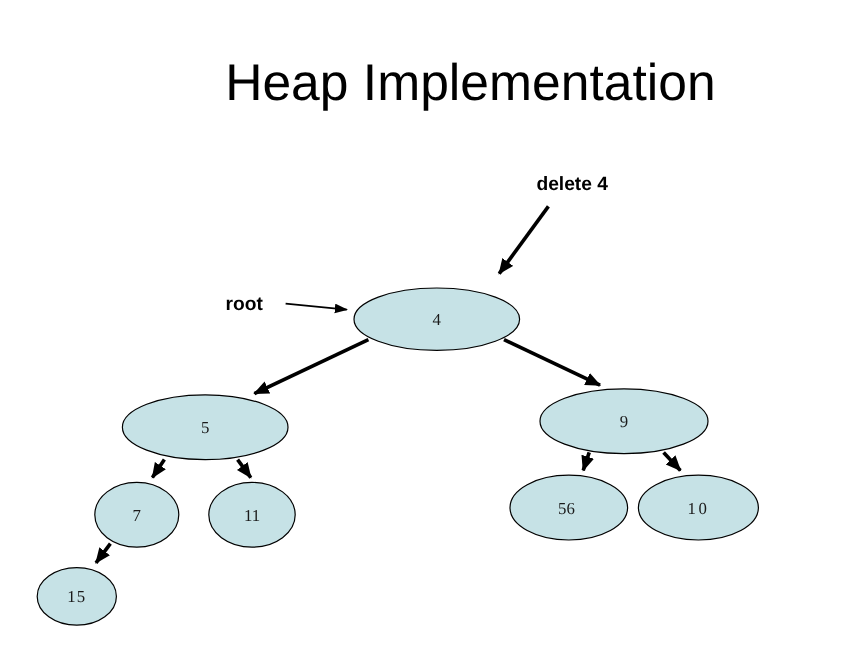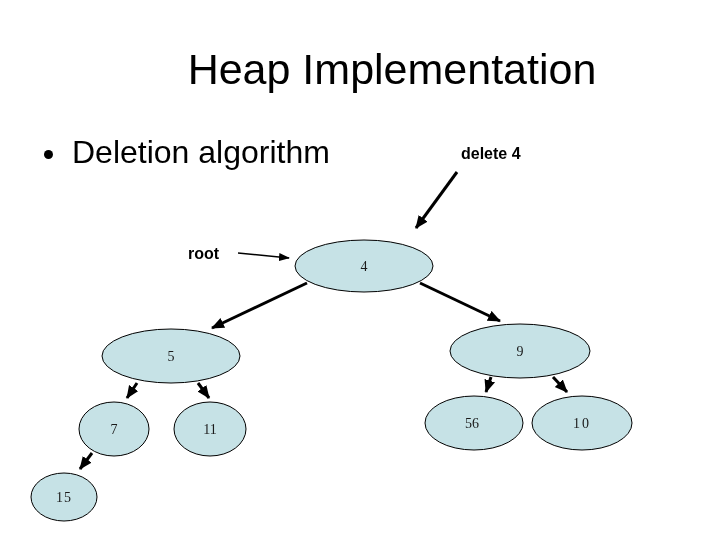--- a/index.html
+++ b/index.html
@@ -40,21 +40,21 @@
     line-height: 1.0;
     white-space: nowrap;
   }
   .small-label {
     position: absolute;
     font-size: 16px;
     font-weight: bold;
     line-height: 1.0;
     white-space: nowrap;
   }
-  .label-delete { left: 461px; top: 146px; }
+  .label-delete { left: 447px; top: 146px; }
   .label-root  { left: 188px; top: 246px; }
   svg.diagram {
     position: absolute;
     left: 0; top: 0;
   }
   .node-ellipse { stroke: #000; stroke-width: 1; }
   .node-value {
     font-family: "Liberation Serif", serif;
     font-size: 14px;
     fill: #1a1a1a;
@@ -62,24 +62,20 @@
   .edge { stroke: #000; stroke-width: 3; }
   .pointer-thin { stroke: #000; stroke-width: 1.6; }
 </style>
 </head>
 <body>
 
 <div class="slide">
 
   <div class="title">Heap Implementation</div>
 
-  <div class="bullet-row">
-    <span class="bullet-dot"></span>
-    <span class="bullet-text">Deletion algorithm</span>
-  </div>
 
   <div class="small-label label-delete">delete 4</div>
   <div class="small-label label-root">root</div>
 
   <svg class="diagram" width="720" height="540" viewBox="0 0 720 540">
     <defs>
       <marker id="arrowBig" markerUnits="userSpaceOnUse" markerWidth="14" markerHeight="12" refX="12" refY="5.5" orient="auto">
         <path d="M0,0 L13,5.5 L0,11 z" fill="#000"></path>
       </marker>
       <marker id="arrowSmall" markerUnits="userSpaceOnUse" markerWidth="12" markerHeight="9" refX="10" refY="4" orient="auto">

